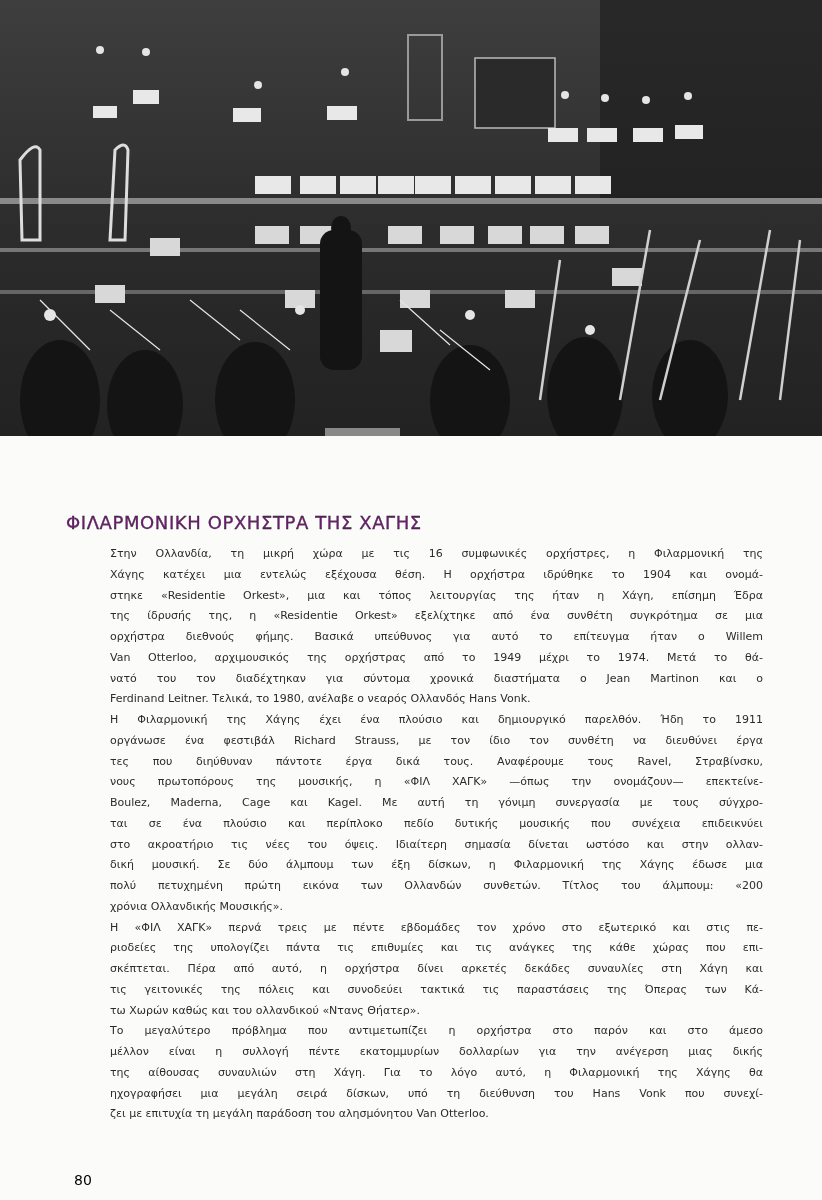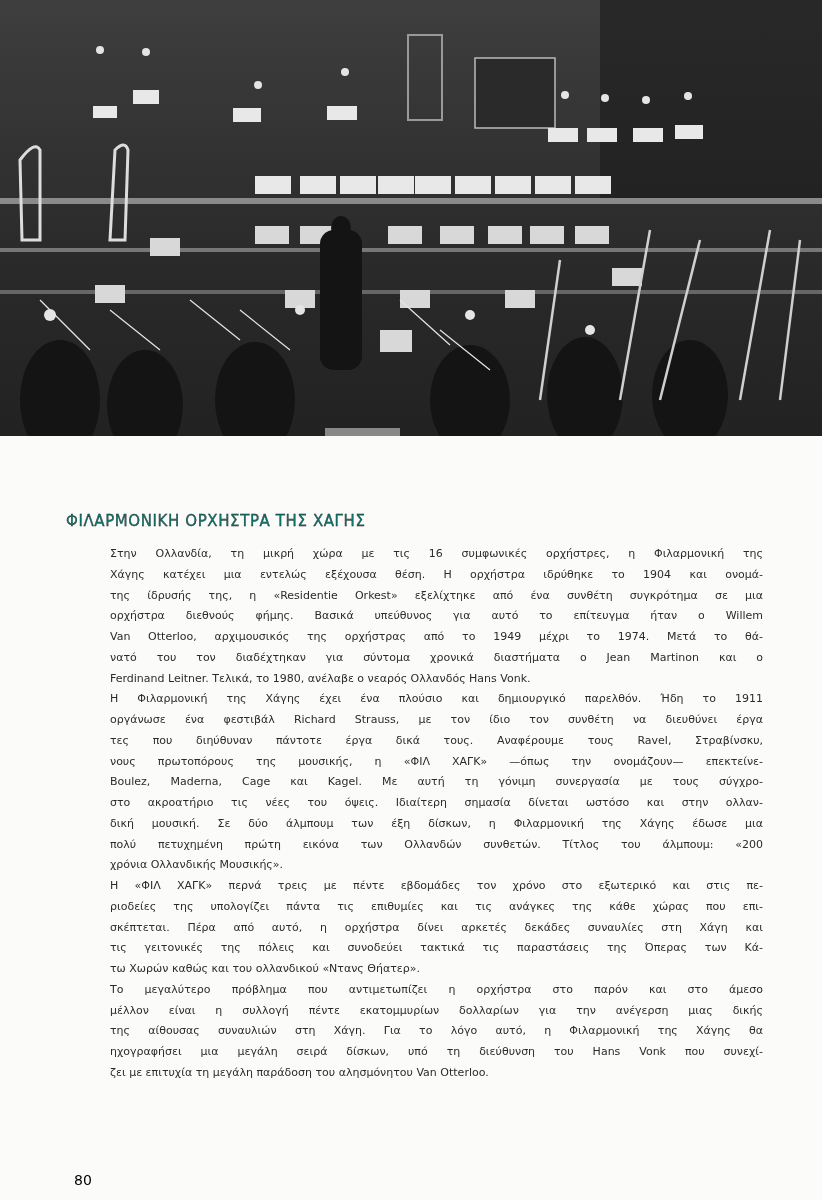--- a/index.html
+++ b/index.html
@@ -6,22 +6,22 @@
   body {
     width:822px; height:1200px; background:#fbfbf9; position:relative; overflow:hidden;
     font-family:"DejaVu Sans", sans-serif; color:#2a2a2a;
   }
   .photo {
     position:absolute; left:0; top:0; width:822px; height:436px; overflow:hidden;
     background:#4a4a4a;
   }
   .photo svg { display:block; }
   .heading {
-    position:absolute; left:66px; top:512px; font-size:15px; font-weight:normal;
-    letter-spacing:0.6px; color:#0f766e; margin:0; -webkit-text-stroke:0.3px #1e1e1e;
+    position:absolute; left:66px; top:512px; font-size:18px; font-weight:normal;
+    letter-spacing:0.6px; color:#701a75; margin:0; -webkit-text-stroke:0.3px #1e1e1e;
   }
   .body {
     position:absolute; left:66px; top:544px; width:697px;
   }
   .line {
     height:20.75px; line-height:20.75px; font-size:11px; white-space:nowrap;
     text-align:justify; text-align-last:justify; color:#2b2b2b;margin-left:44px;
   }
   .line.last { text-align-last:left; }
   .page-num {
@@ -151,30 +151,32 @@
 
     <rect x="0" y="436" width="822" height="0"></rect>
   </svg>
 </div>
 
 <h2 class="heading">ΦΙΛΑΡΜΟΝΙΚΗ ΟΡΧΗΣΤΡΑ ΤΗΣ ΧΑΓΗΣ</h2>
 
 <div class="body" id="article-body">
     <div class="line">Στην Ολλανδία, τη μικρή χώρα με τις 16 συμφωνικές ορχήστρες, η Φιλαρμονική της</div>
     <div class="line">Χάγης κατέχει μια εντελώς εξέχουσα θέση. Η ορχήστρα ιδρύθηκε το 1904 και ονομά-</div>
+    <div class="line">στηκε «Residentie Orkest», μια και τόπος λειτουργίας της ήταν η Χάγη, επίσημη Έδρα</div>
     <div class="line">της ίδρυσής της, η «Residentie Orkest» εξελίχτηκε από ένα συνθέτη συγκρότημα σε μια</div>
     <div class="line">ορχήστρα διεθνούς φήμης. Βασικά υπεύθυνος για αυτό το επίτευγμα ήταν ο Willem</div>
     <div class="line">Van Otterloo, αρχιμουσικός της ορχήστρας από το 1949 μέχρι το 1974. Μετά το θά-</div>
     <div class="line">νατό του τον διαδέχτηκαν για σύντομα χρονικά διαστήματα ο Jean Martinon και ο</div>
     <div class="line last">Ferdinand Leitner. Τελικά, το 1980, ανέλαβε ο νεαρός Ολλανδός Hans Vonk.</div>
     <div class="line">Η Φιλαρμονική της Χάγης έχει ένα πλούσιο και δημιουργικό παρελθόν. Ήδη το 1911</div>
     <div class="line">οργάνωσε ένα φεστιβάλ Richard Strauss, με τον ίδιο τον συνθέτη να διευθύνει έργα</div>
     <div class="line">τες που διηύθυναν πάντοτε έργα δικά τους. Αναφέρουμε τους Ravel, Στραβίνσκυ,</div>
     <div class="line">νους πρωτοπόρους της μουσικής, η «ΦΙΛ ΧΑΓΚ» —όπως την ονομάζουν— επεκτείνε-</div>
     <div class="line">Boulez, Maderna, Cage και Kagel. Με αυτή τη γόνιμη συνεργασία με τους σύγχρο-</div>
+    <div class="line">ται σε ένα πλούσιο και περίπλοκο πεδίο δυτικής μουσικής που συνέχεια επιδεικνύει</div>
     <div class="line">στο ακροατήριο τις νέες του όψεις. Ιδιαίτερη σημασία δίνεται ωστόσο και στην ολλαν-</div>
     <div class="line">δική μουσική. Σε δύο άλμπουμ των έξη δίσκων, η Φιλαρμονική της Χάγης έδωσε μια</div>
     <div class="line">πολύ πετυχημένη πρώτη εικόνα των Ολλανδών συνθετών. Τίτλος του άλμπουμ: «200</div>
     <div class="line last">χρόνια Ολλανδικής Μουσικής».</div>
     <div class="line">Η «ΦΙΛ ΧΑΓΚ» περνά τρεις με πέντε εβδομάδες τον χρόνο στο εξωτερικό και στις πε-</div>
     <div class="line">ριοδείες της υπολογίζει πάντα τις επιθυμίες και τις ανάγκες της κάθε χώρας που επι-</div>
     <div class="line">σκέπτεται. Πέρα από αυτό, η ορχήστρα δίνει αρκετές δεκάδες συναυλίες στη Χάγη και</div>
     <div class="line">τις γειτονικές της πόλεις και συνοδεύει τακτικά τις παραστάσεις της Όπερας των Κά-</div>
     <div class="line last">τω Χωρών καθώς και του ολλανδικού «Ντανς Θήατερ».</div>
     <div class="line">Το μεγαλύτερο πρόβλημα που αντιμετωπίζει η ορχήστρα στο παρόν και στο άμεσο</div>

